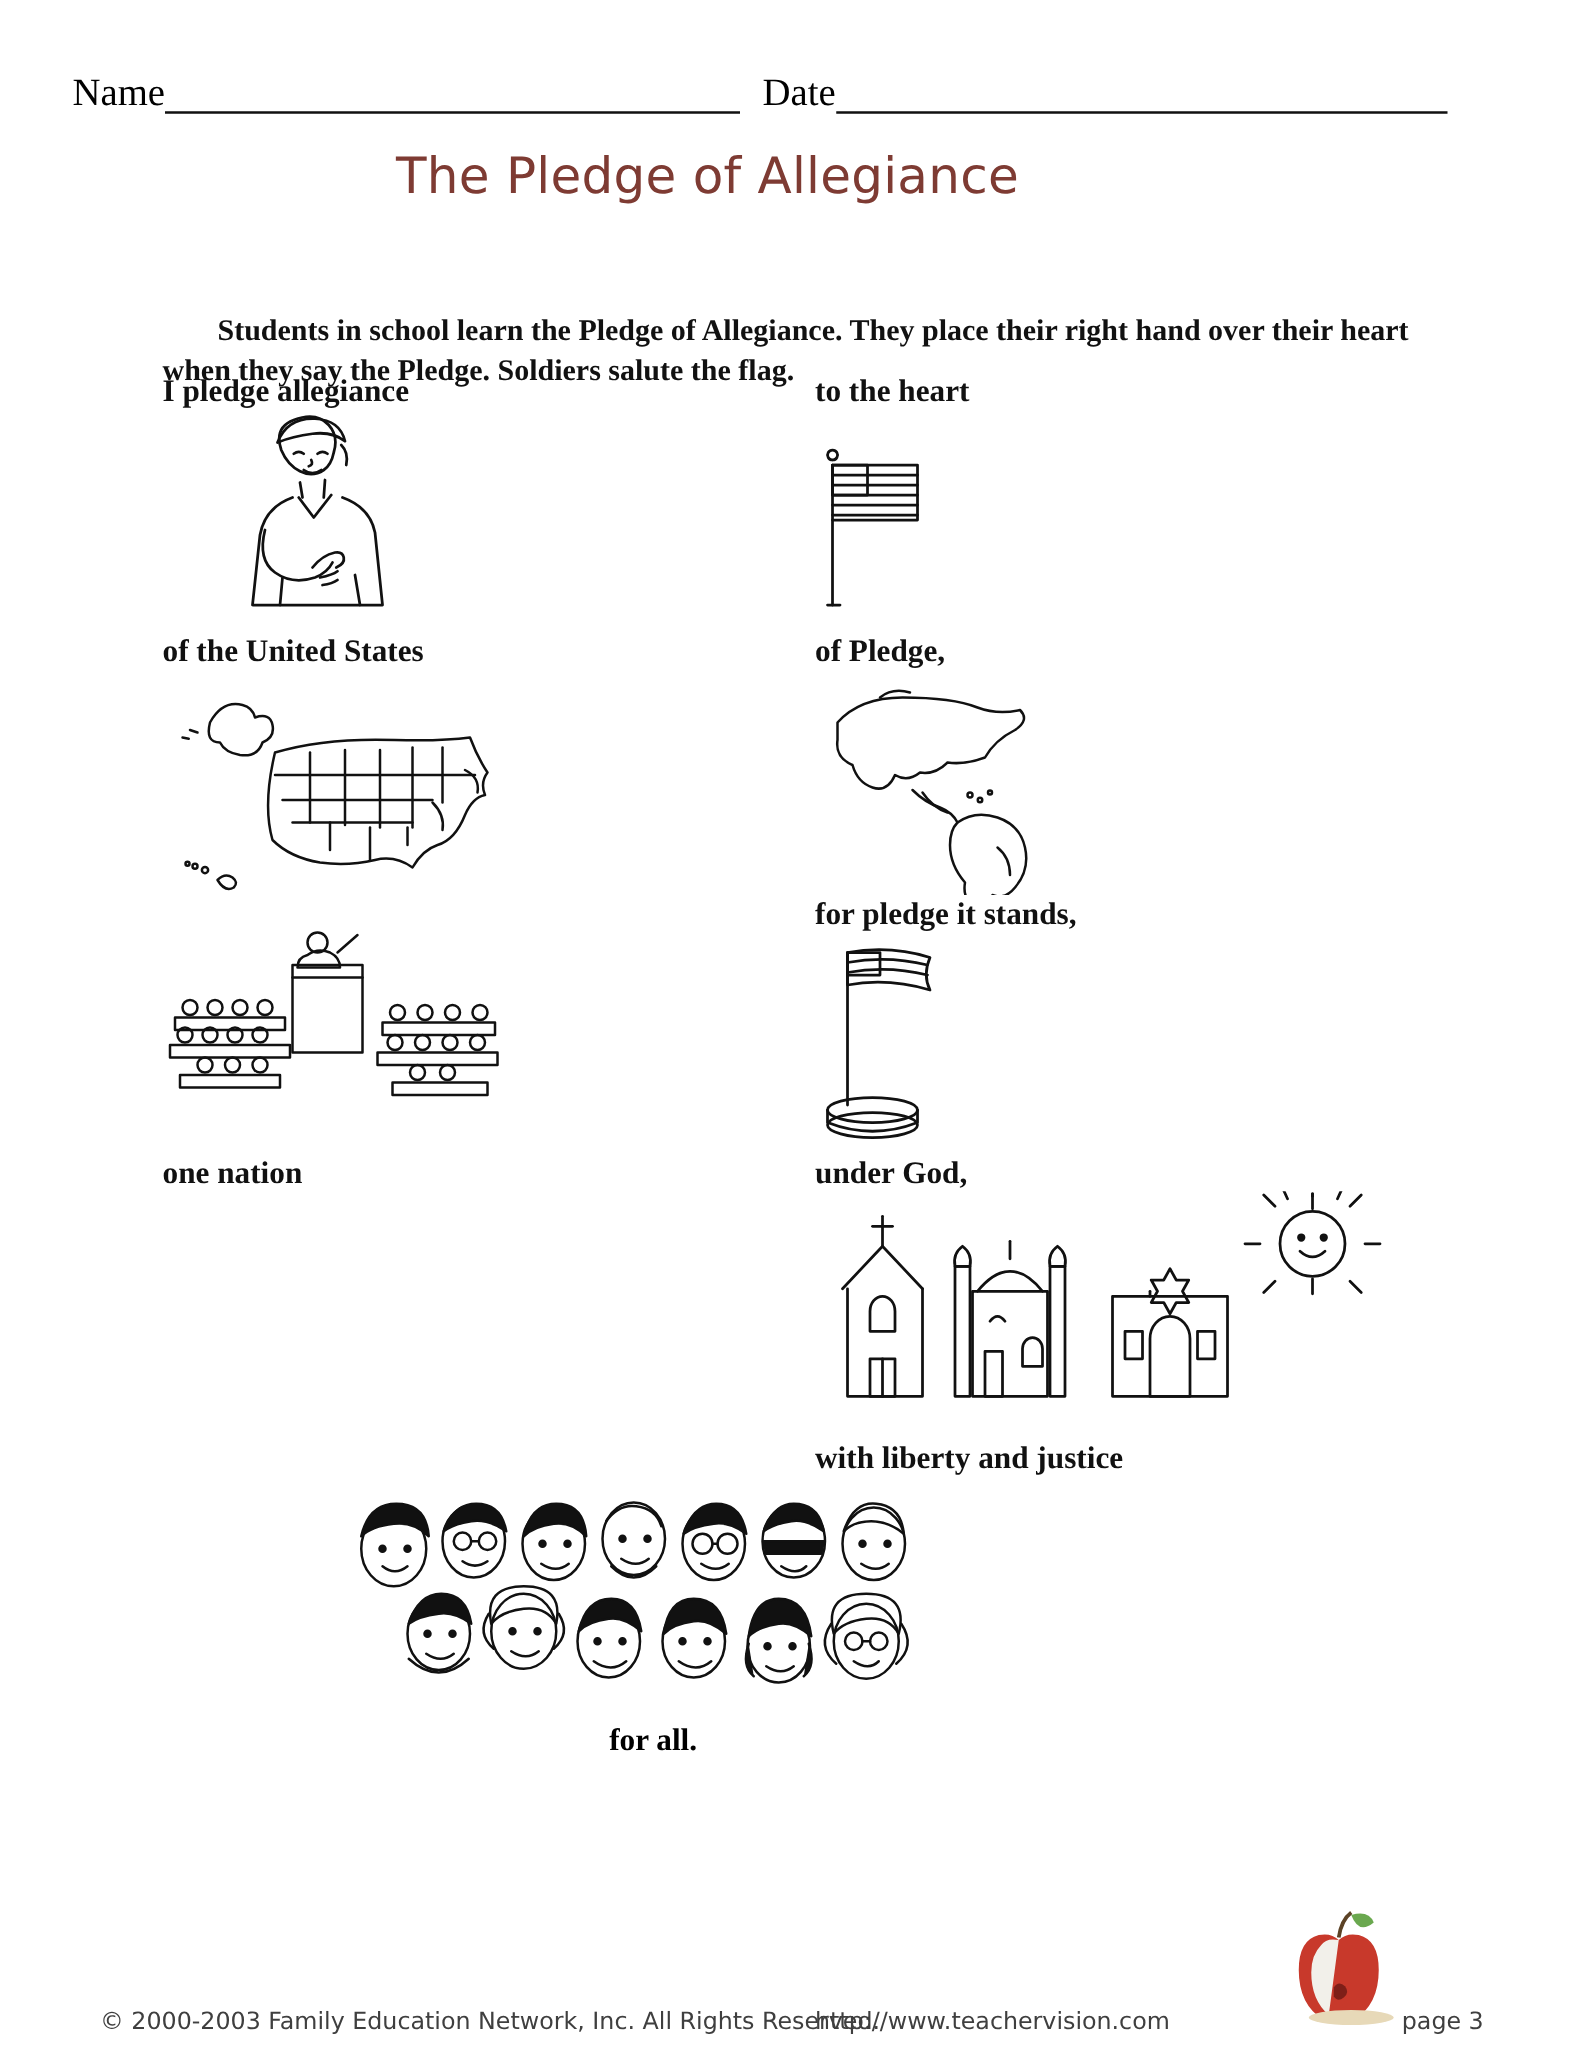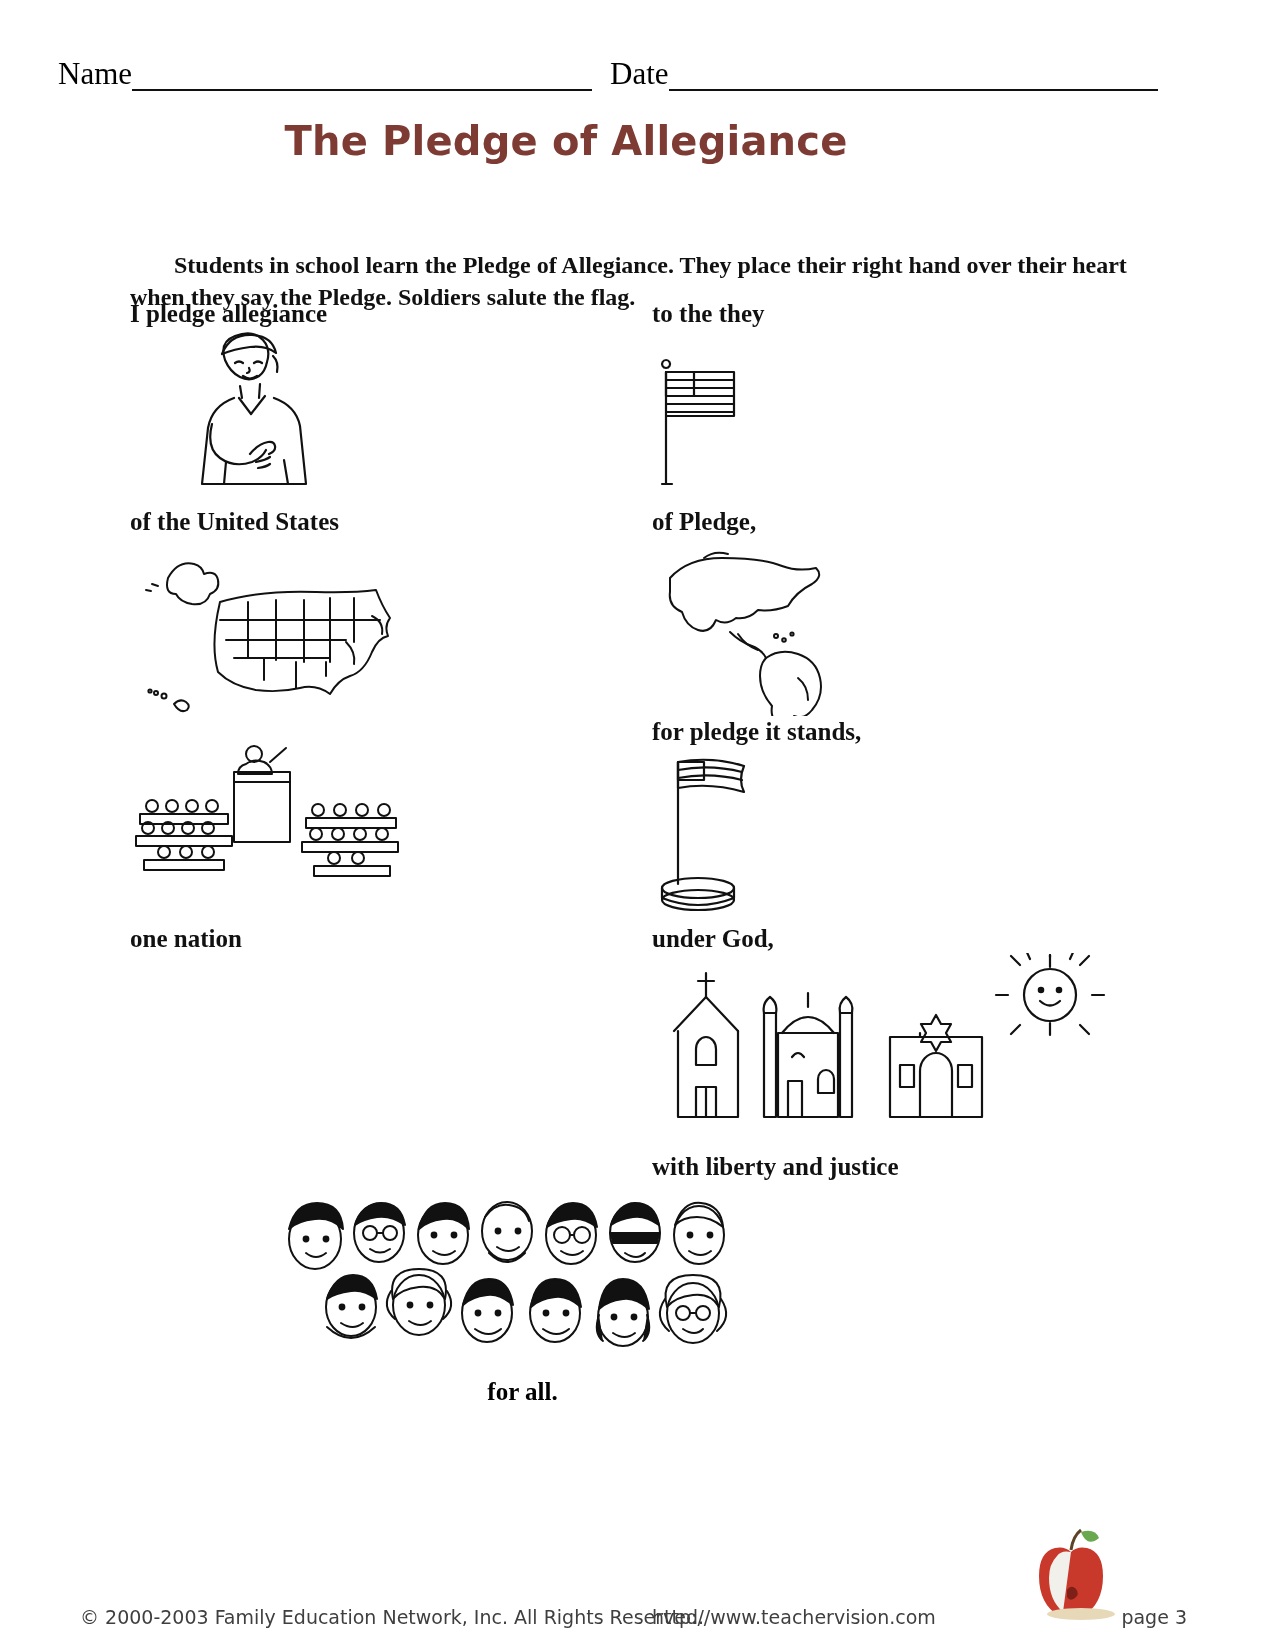--- a/index.html
+++ b/index.html
@@ -40,21 +40,21 @@
   .rule-date { width: 400px; flex: 1; }
 
   
   .page-title {
     position: absolute;
     top: 118px;
     left: 0;
     width: 1132px;
     text-align: center;
     font-family: "DejaVu Sans", sans-serif;
-    font-weight: bold;
+    font-weight: normal;
     font-size: 40px;
     color: #7e3b33;
     letter-spacing: 0.2px;
   }
 
   
   .intro {
     position: absolute;
     top: 225px;
     left: 130px;
@@ -164,21 +164,21 @@
         <path d="M128 140 q8 -1 12 -4"></path>
 
         <path d="M94 156 l2 -22"></path>
           <path d="M158 156 l-4 -24"></path>
       </g>
     </svg>
   </div>
 </div>
 
 <div class="panel col-r row-1">
-  <div class="caption">to the they</div>
+  <div class="caption">to the heart</div>
   <div class="art">
     <svg width="130" height="160" viewBox="0 0 130 160">
       <g fill="none" stroke="#111" stroke-width="2.2" stroke-linecap="round" stroke-linejoin="round">
         <path d="M14 44 v112"></path>
         <path d="M14 44 h68 v44 h-68"></path>
         <path d="M14 52 h68"></path>
           <path d="M14 60 h68"></path>
           <path d="M14 68 h68"></path>
         <path d="M14 76 h68"></path>
           <path d="M14 84 h68"></path>

